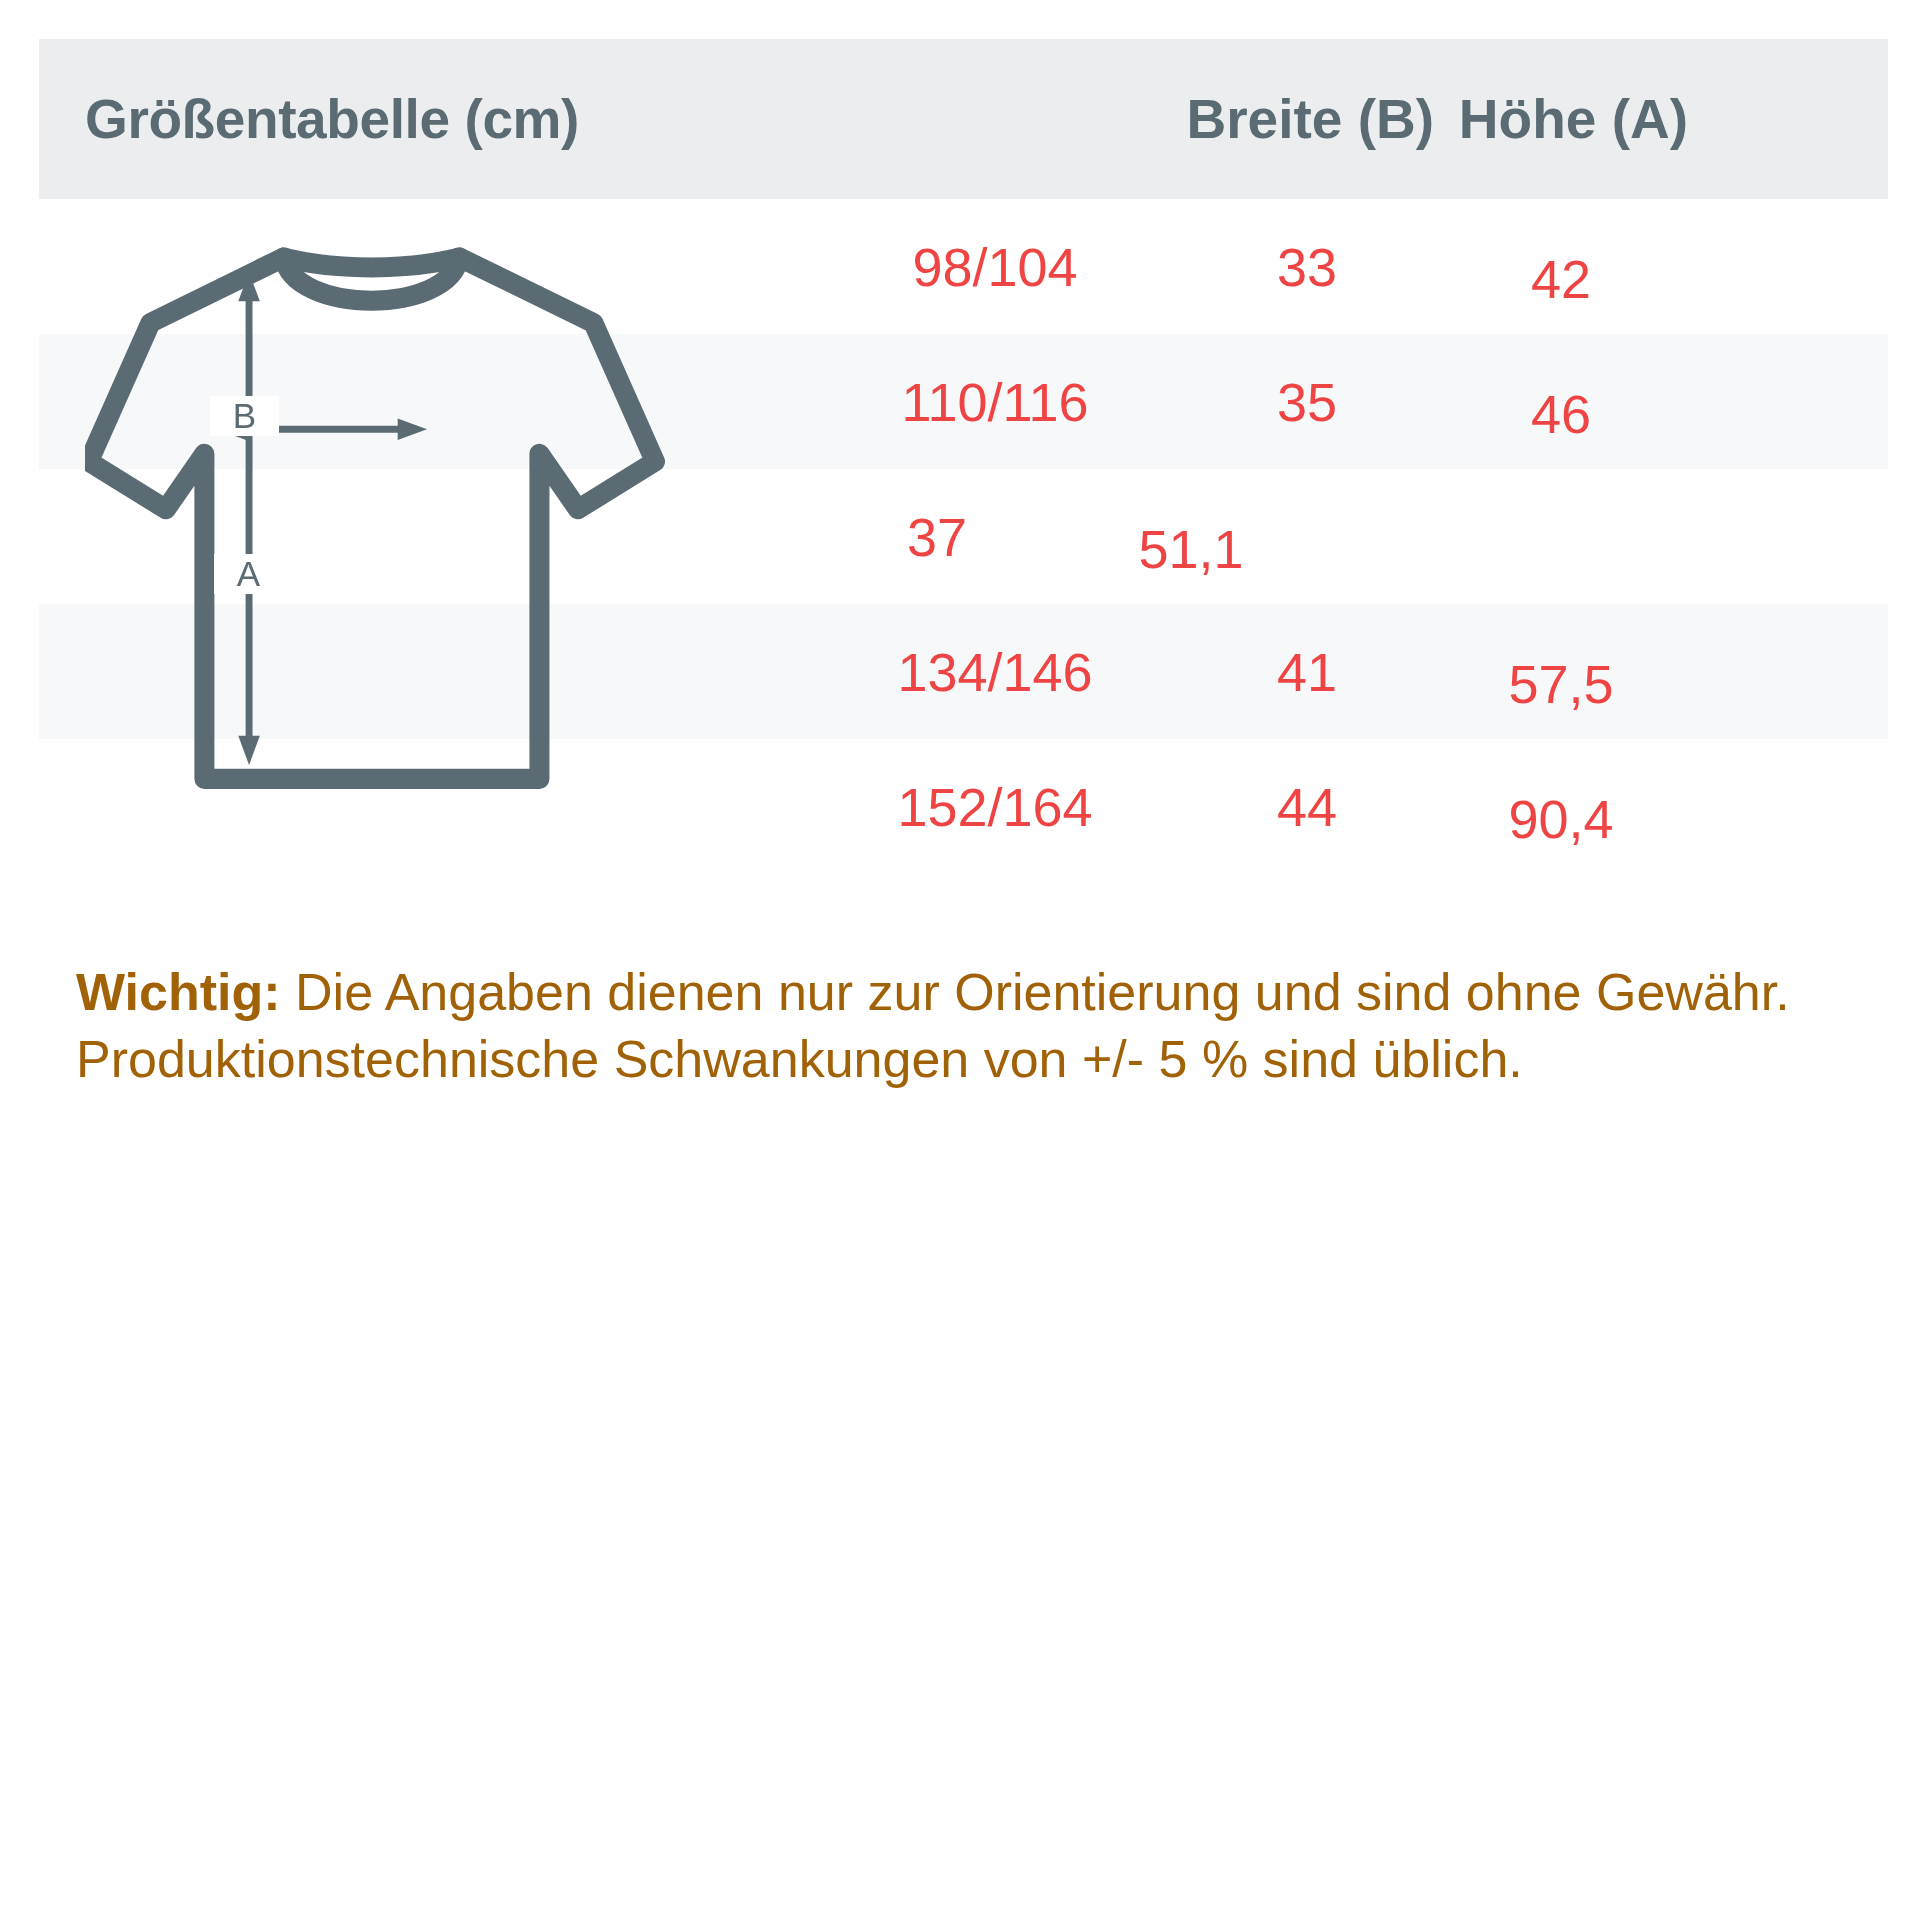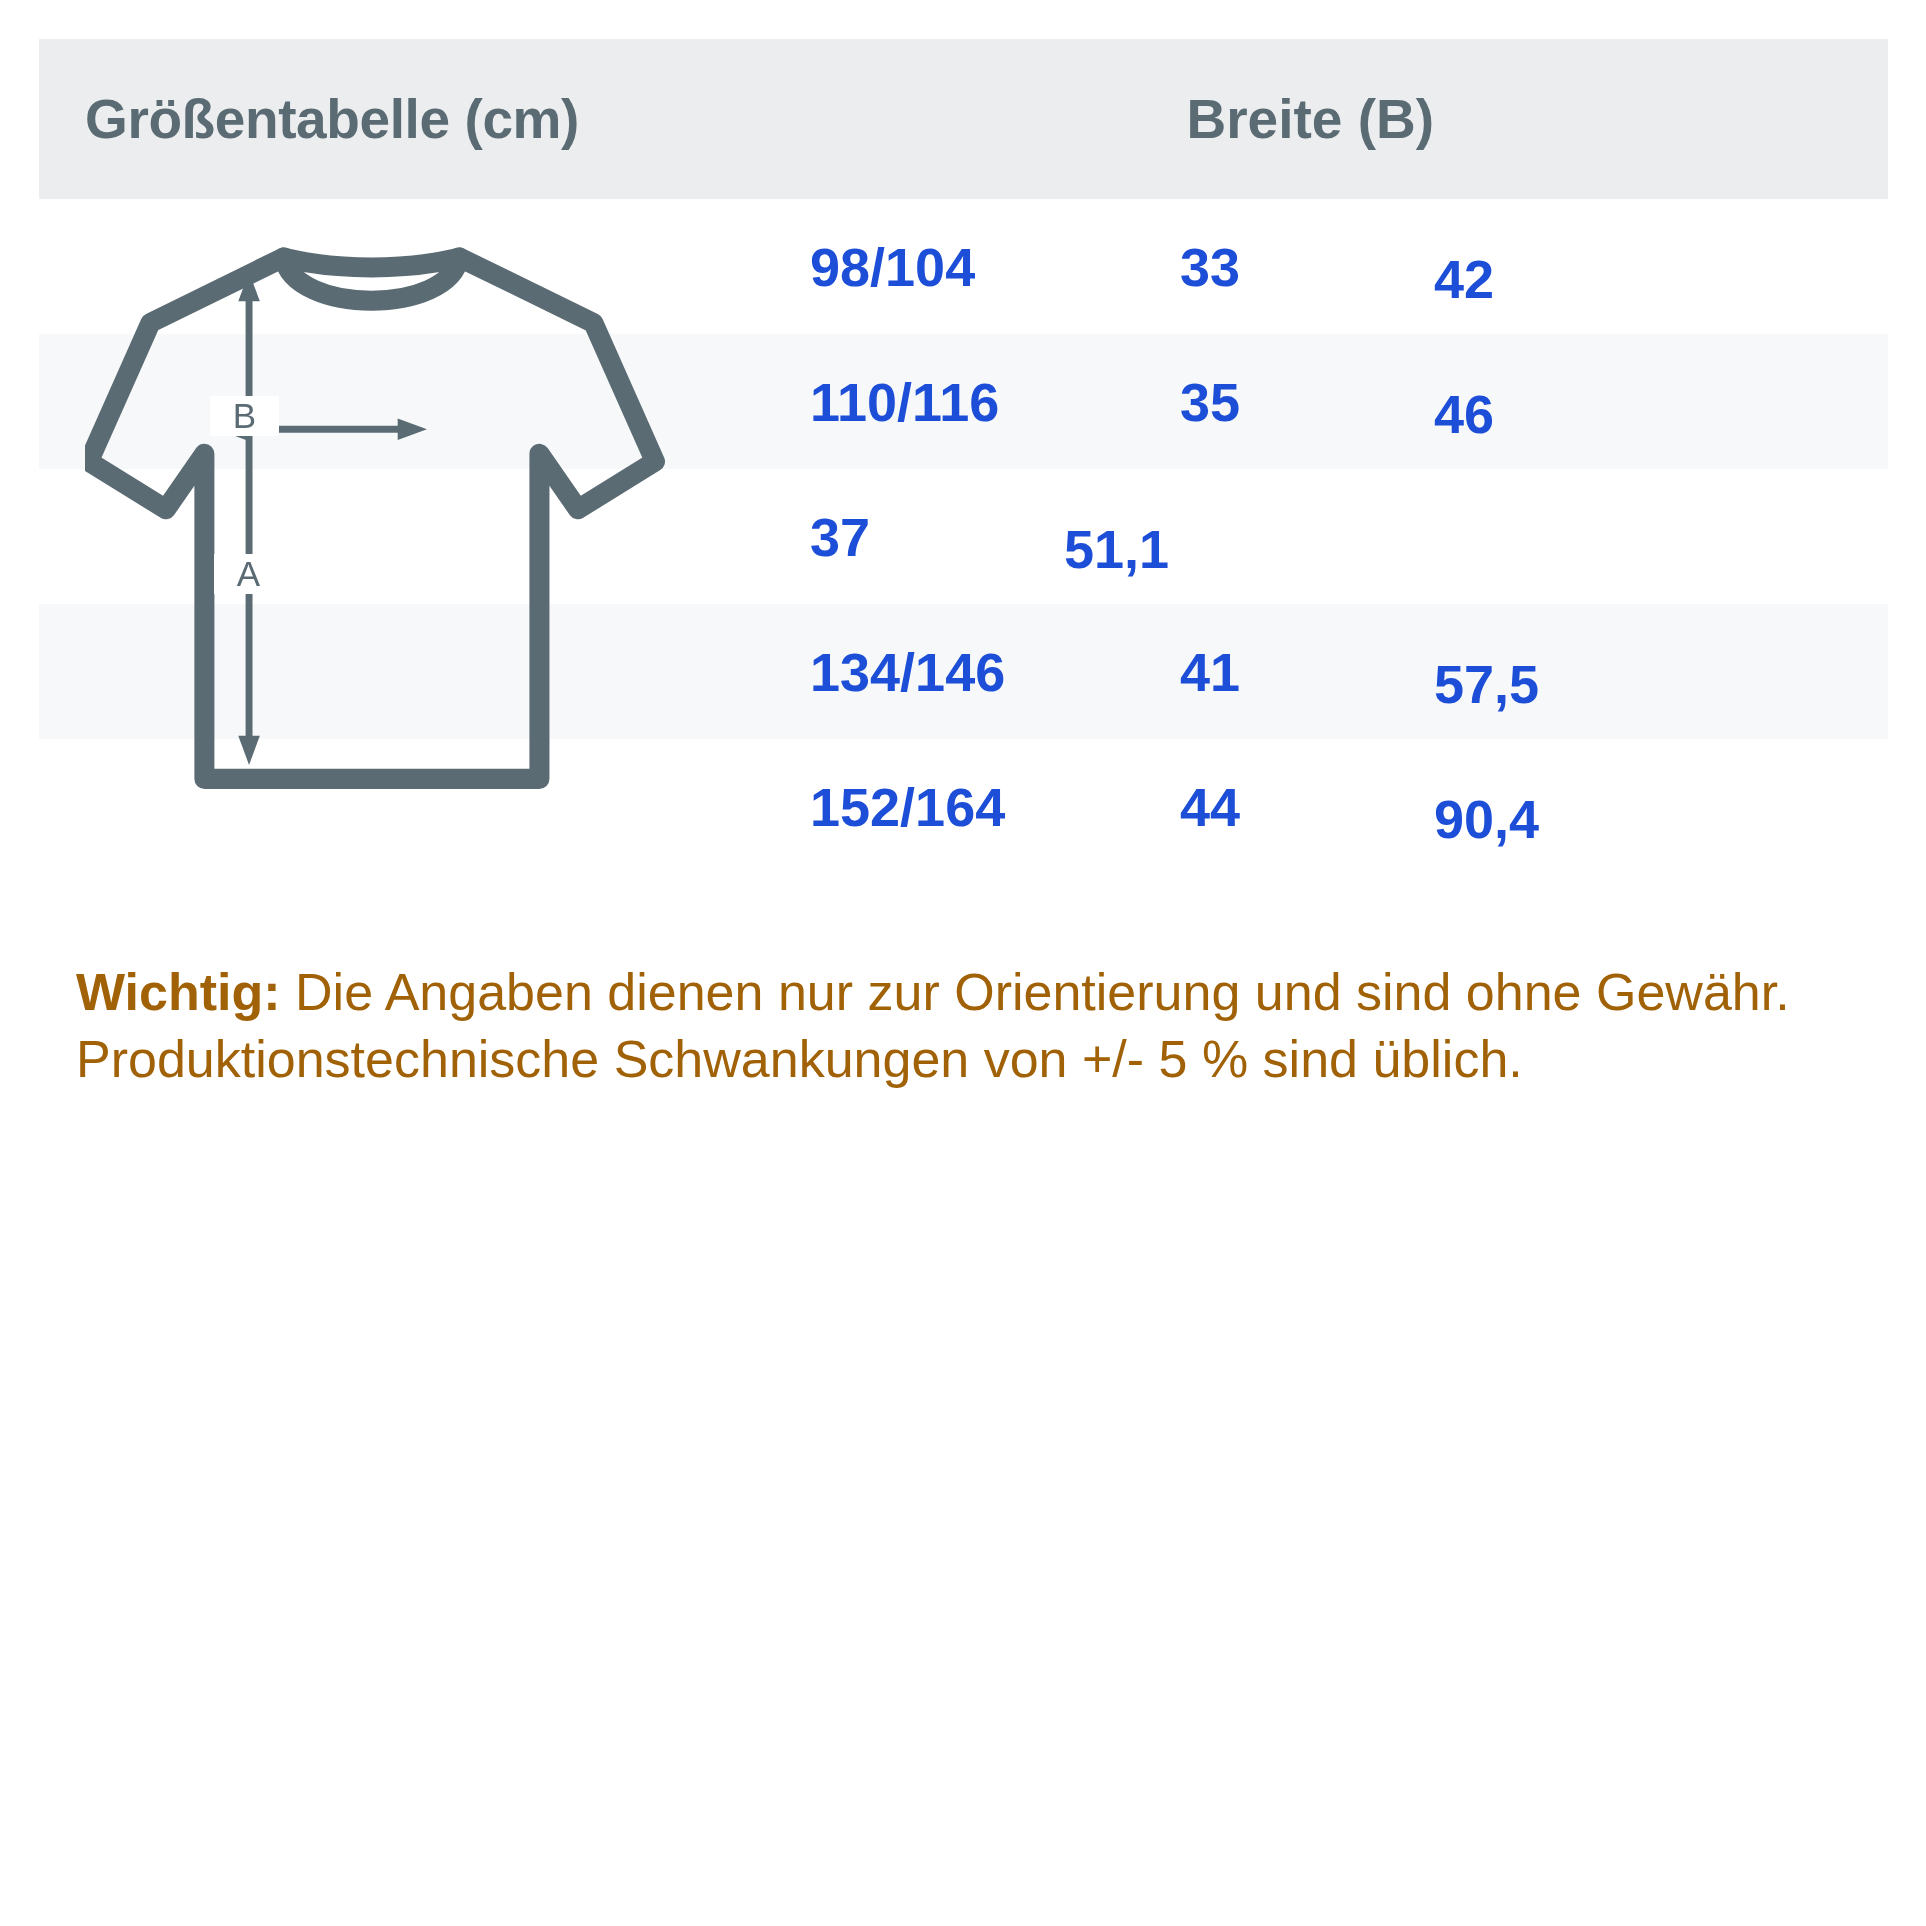--- a/index.html
+++ b/index.html
@@ -66,24 +66,23 @@
   .row {
     display: flex;
     align-items: center;
     height: 135px;
     box-sizing: border-box;
   }
   .row.alt { background: #f7f8f9; }
 
   .cell {
     font-size: 54px;
-    color: #1d4ed8;
-    text-align: left;
+    color: #ef4444;
+    text-align: center;
     line-height: 1;
-    font-weight: bold;
   }
   .cell.size   { width: 370px; }
   .cell.width  { width: 254px; }
   .cell.height { width: 254px; margin-top: 24px; }
 
   .spacer-left { width: 771px; }
 
   
   .shirt-box {
     position: absolute;
@@ -109,20 +108,21 @@
 <body>
 
 <div class="sheet">
 
   <div class="table-wrap">
 
     <div class="header-band">
       <div class="header-title">Größentabelle (cm)</div>
       <div class="header-col col-size"></div>
       <div class="header-col col-width">Breite (B)</div>
+      <div class="header-col col-height">Höhe (A)</div>
     </div>
 
     <div class="table-body">
 
       <div class="shirt-box">
         <svg viewBox="0 0 840 830" width="647" height="640" xmlns="http://www.w3.org/2000/svg" aria-hidden="true">
 
           <path d="M258 65
                    C 258 65, 300 78, 372 78
                    C 444 78, 486 65, 486 65

